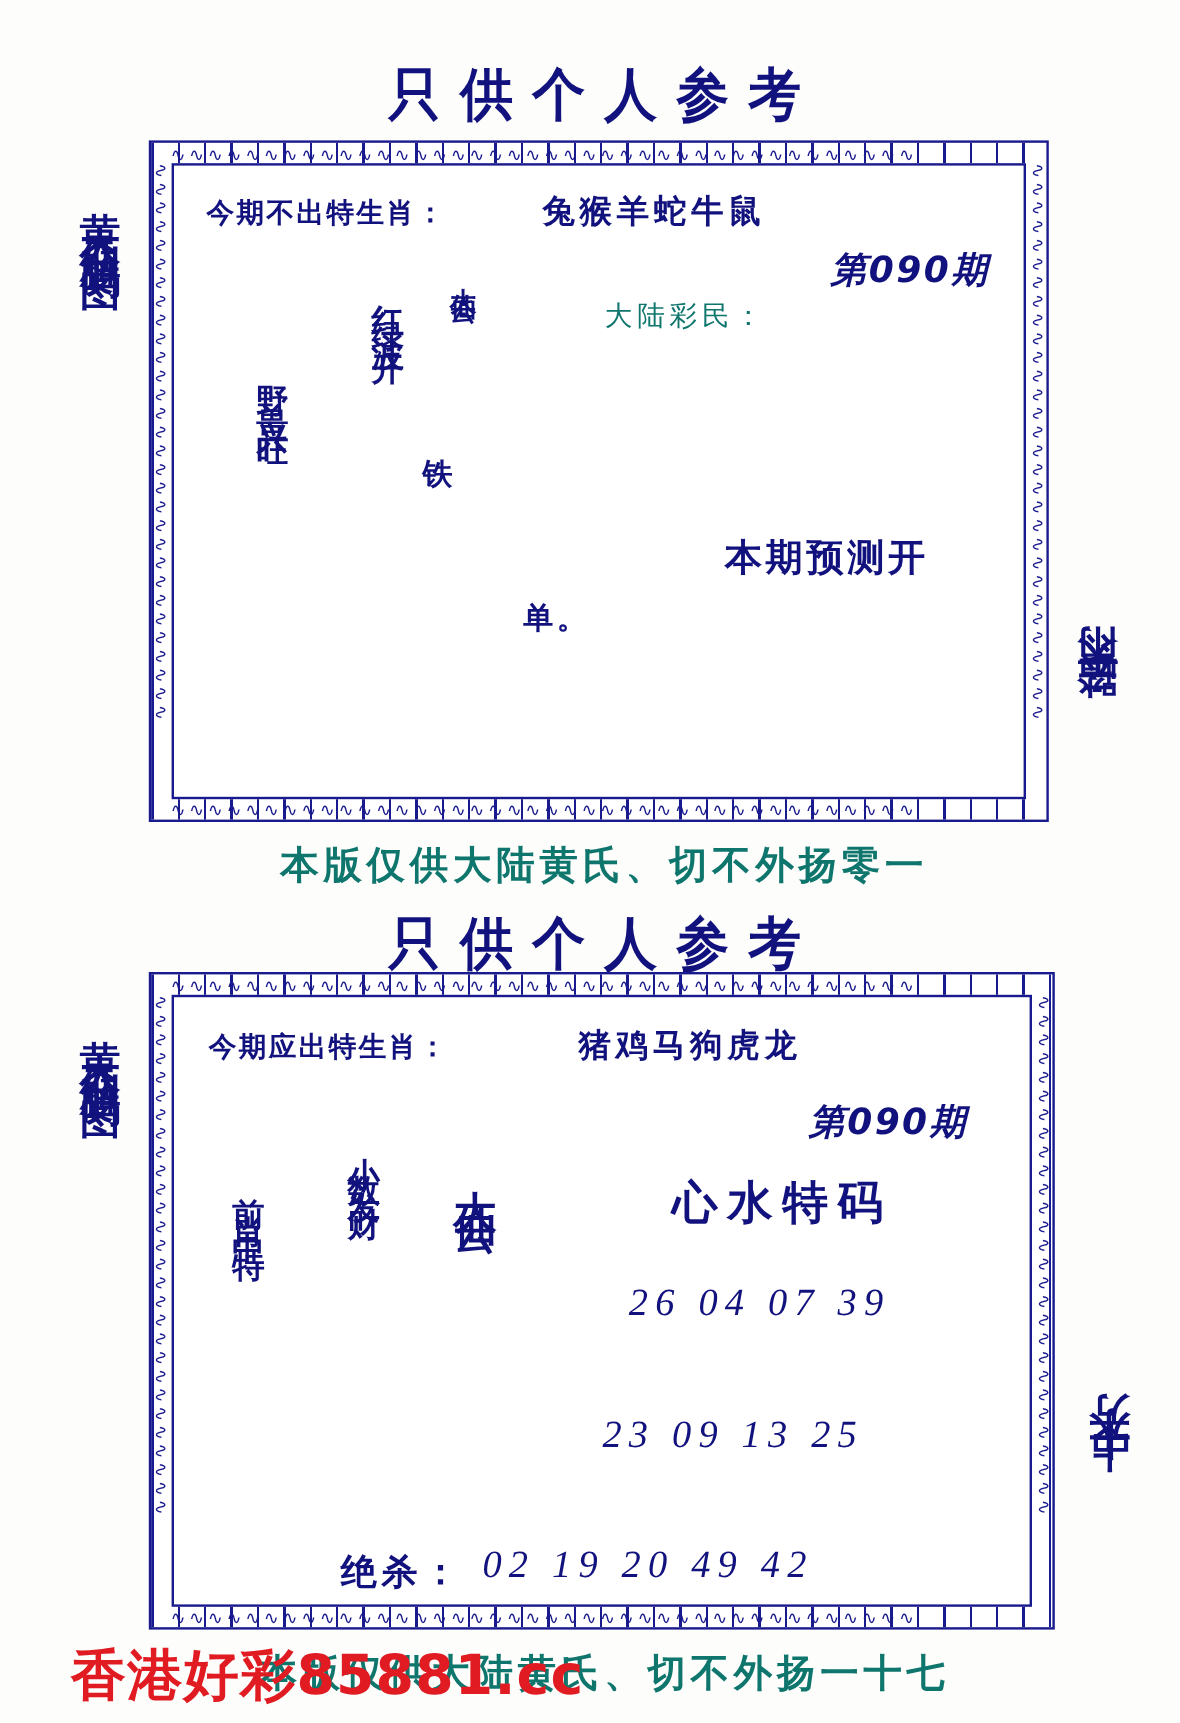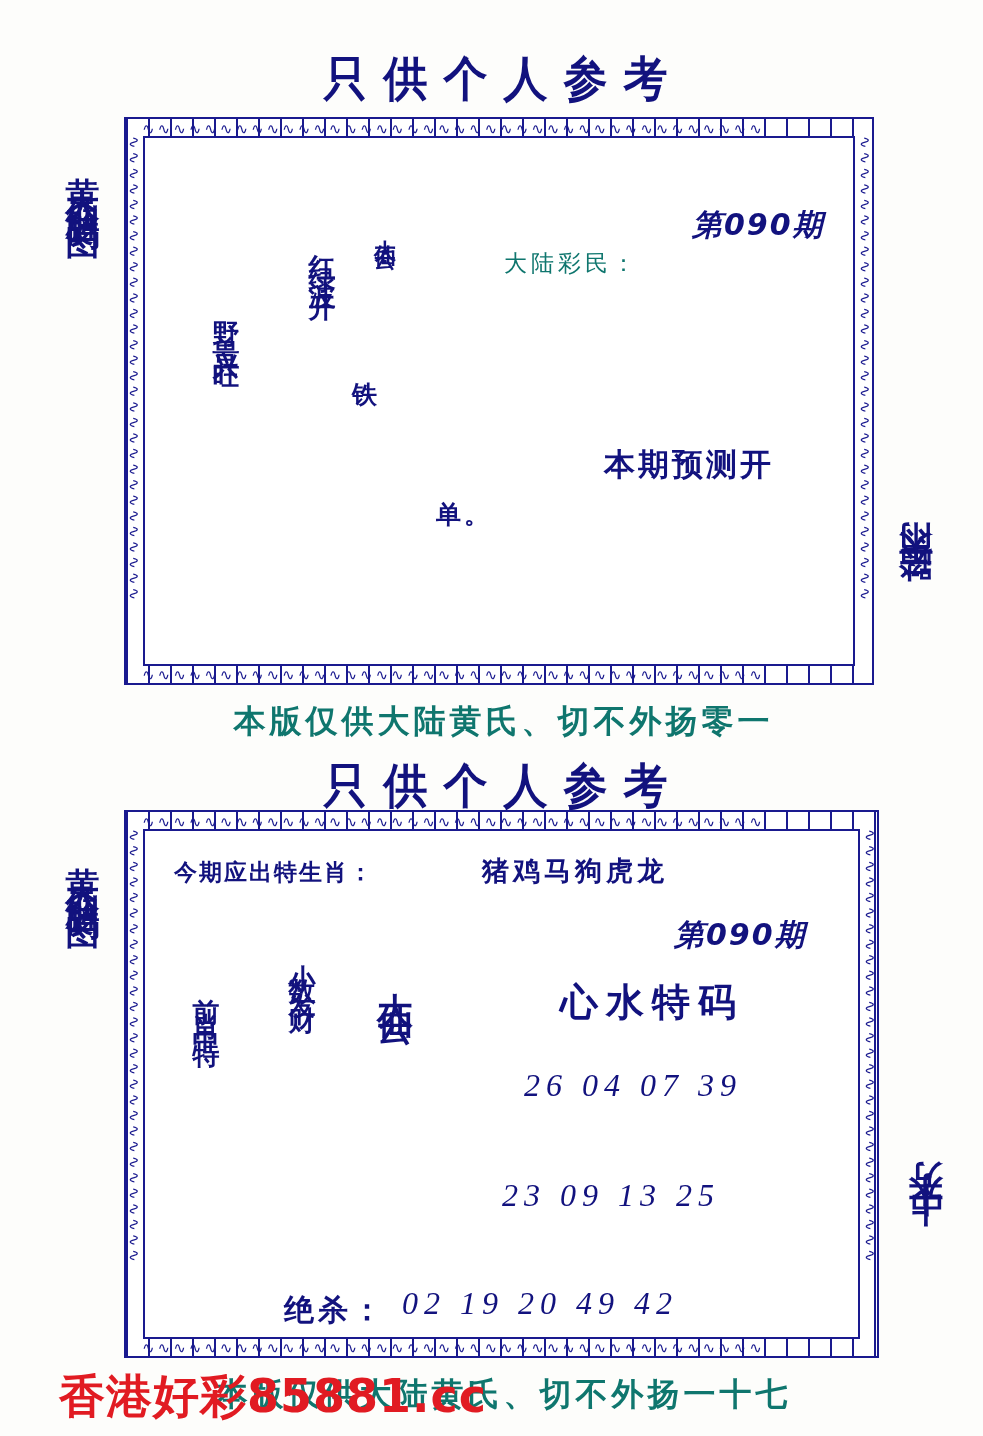--- a/index.html
+++ b/index.html
@@ -130,20 +130,22 @@
   <div class="vtext flip" style="left:880px;top:190px;height:420px;">踏云天雨</div>
 
   <div class="frame frame-outer" style="left:112px;top:117px;width:750px;height:568px;"></div>
   <div class="squiggle" style="left:130px;top:122px;width:716px;">∿∿∿∿∿∿∿∿∿∿∿∿∿∿∿∿∿∿∿∿∿∿∿∿∿∿∿∿∿∿∿∿∿∿∿∿∿∿∿∿</div>
   <div class="squiggle" style="left:130px;top:668px;width:716px;">∿∿∿∿∿∿∿∿∿∿∿∿∿∿∿∿∿∿∿∿∿∿∿∿∿∿∿∿∿∿∿∿∿∿∿∿∿∿∿∿</div>
   <div class="squiggle" style="left:114px;top:136px;height:540px;writing-mode:vertical-rl;">∿∿∿∿∿∿∿∿∿∿∿∿∿∿∿∿∿∿∿∿∿∿∿∿∿∿∿∿∿∿</div>
   <div class="squiggle" style="left:845px;top:136px;height:540px;writing-mode:vertical-rl;">∿∿∿∿∿∿∿∿∿∿∿∿∿∿∿∿∿∿∿∿∿∿∿∿∿∿∿∿∿∿</div>
 
   <div class="inner" style="left:146px;top:148px;width:686px;height:508px;"></div>
 
+  <div class="lbl row-zodiac" style="left:160px;top:162px;">今期不出特生肖：</div>
+  <div class="lbl zodiac-val" style="left:440px;top:158px;">兔猴羊蛇牛鼠</div>
 
   <div class="lbl issue" style="left:680px;top:205px;">第090期</div>
 
   <div class="lbl" style="left:358px;top:222px;font-size:22px;font-weight:bold;writing-mode:vertical-rl;letter-spacing:6px;">大仙云：</div>
 
   <div class="lbl vcol" style="left:292px;top:232px;height:270px;">红绿波开</div>
   <div class="lbl vcol" style="left:196px;top:300px;height:290px;">野兽兴旺</div>
 
   <div class="lbl free-txt" style="left:340px;top:378px;">铁</div>
   <div class="lbl free-txt" style="left:424px;top:498px;">单。</div>

